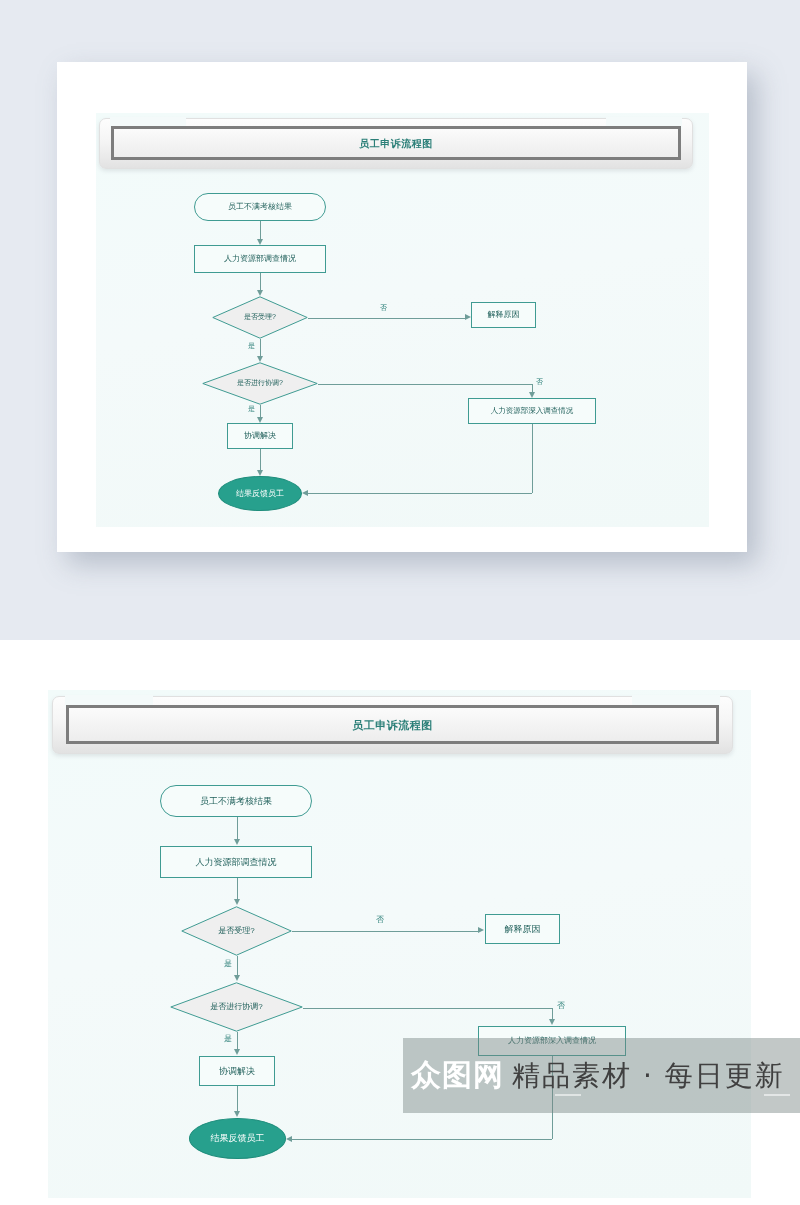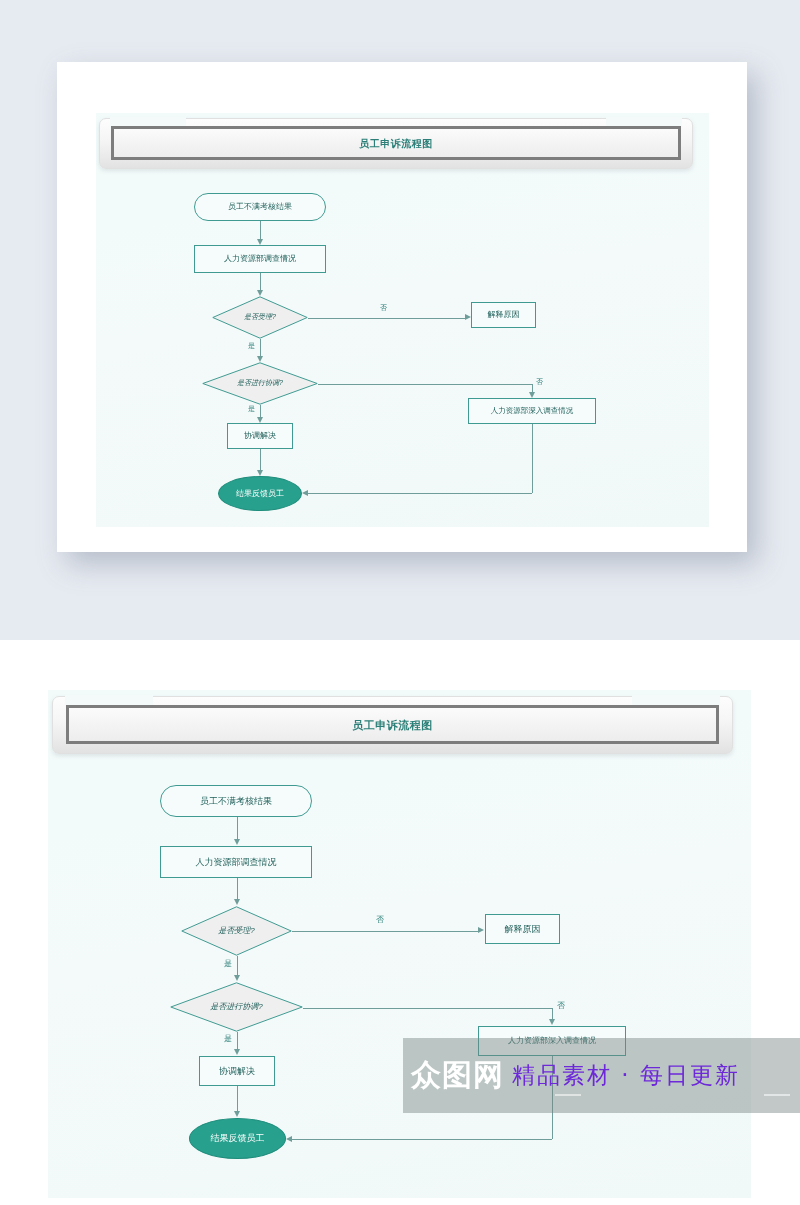--- a/index.html
+++ b/index.html
@@ -84,21 +84,21 @@
     background: #f6fcfb;
     border: 1px solid #3f9b92;
     text-align: center;
   }
   .node-ellipse {
     background: #27a08d;
     border: 1px solid #1f8d7c;
     border-radius: 50%;
     color: #ffffff;
   }
-  .node-diamond { background: transparent; border: none; font-style: italic; }
+  .node-diamond { background: transparent; border: none; }
   .node-diamond .dia-shape {
     position: absolute; left: 0; top: 0; width: 100%; height: 100%;
   }
   .node-diamond .dia-label {
     position: relative; z-index: 2;
     color: #1f5f5a;
     white-space: nowrap;
   }
 
   
@@ -141,21 +141,21 @@
     display: flex; align-items: center; gap: 3px;
     margin-left: 8px;
   }
   .wm-logo-txt {
     font-size: 30px; font-weight: bold; color: #ffffff;
     letter-spacing: 1px;
     font-family: "DejaVu Sans", sans-serif;
   }
   .wm-right { margin-left: 8px; }
   .wm-tagline {
-    font-size: 23px; color: #6d28d9; letter-spacing: 2px;
+    font-size: 28px; color: #404040; letter-spacing: 2px;
     font-family: "DejaVu Sans", sans-serif;
     white-space: nowrap;
   }
   .wm-id {
     font-size: 15px; color: #f0f3f3; text-align: center;
     margin-top: 3px; letter-spacing: 0.5px;
     font-family: "DejaVu Sans", sans-serif;
     white-space: nowrap;
   }
   .wm-dash {

